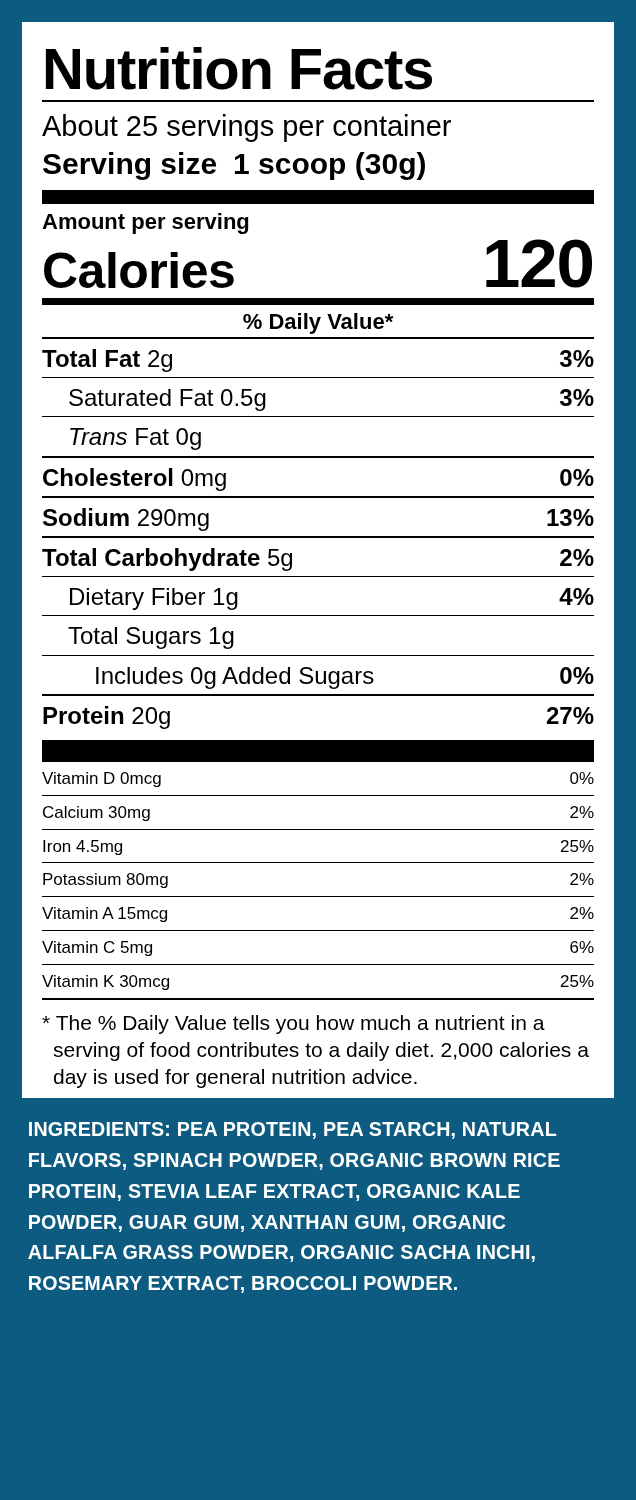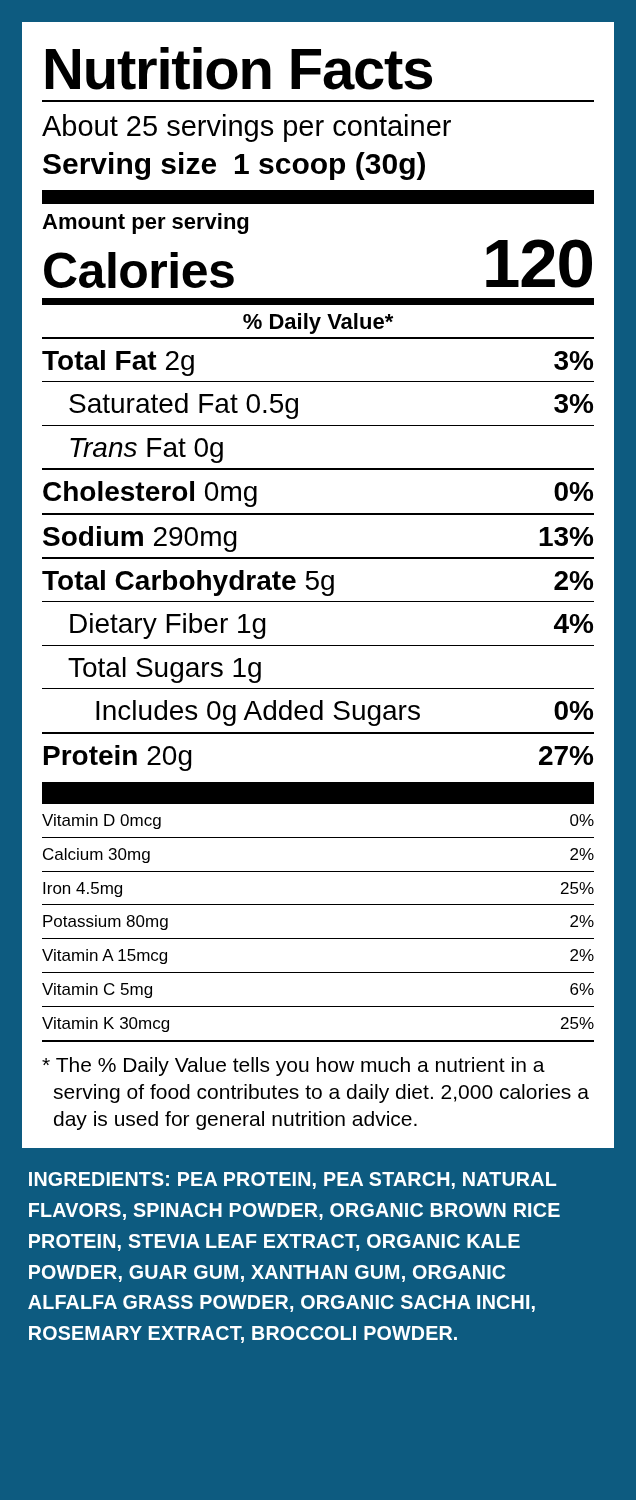--- a/index.html
+++ b/index.html
@@ -17,21 +17,21 @@
   .page {
     width: 636px;
     height: 1500px;
     background: #0d5b80;
     padding: 22px 22px 18px 22px;
     display: flex;
     flex-direction: column;
   }
   .panel {
     background: #ffffff;
-    padding: 18px 20px 16px 20px;
+    padding: 18px 20px 8px 20px;
   }
   .nf {
     width: 100%;
     color: #000;
     line-height: 1.05;
   }
 
   
   .nf-title {
     font-size: 58px;
@@ -102,21 +102,21 @@
     text-align: center;
     font-size: 22px;
     font-weight: bold;
     padding: 5px 0 4px 0;
   }
 
   .row {
     display: flex;
     justify-content: space-between;
     align-items: baseline;
-    font-size: 28px;
+    font-size: 24px;
     padding: 7px 0 6px 0;
   }
   .row .label { flex: 1 1 auto; }
   .row .dv { font-weight: bold; white-space: nowrap; padding-left: 10px; }
   .row .nutrient-name { font-weight: bold; }
   .indent1 { padding-left: 26px; }
   .indent2 { padding-left: 52px; }
   .italic { font-style: italic; }
 
   .vitamins .row { font-size: 17px; padding: 8px 0 7px 0; }

